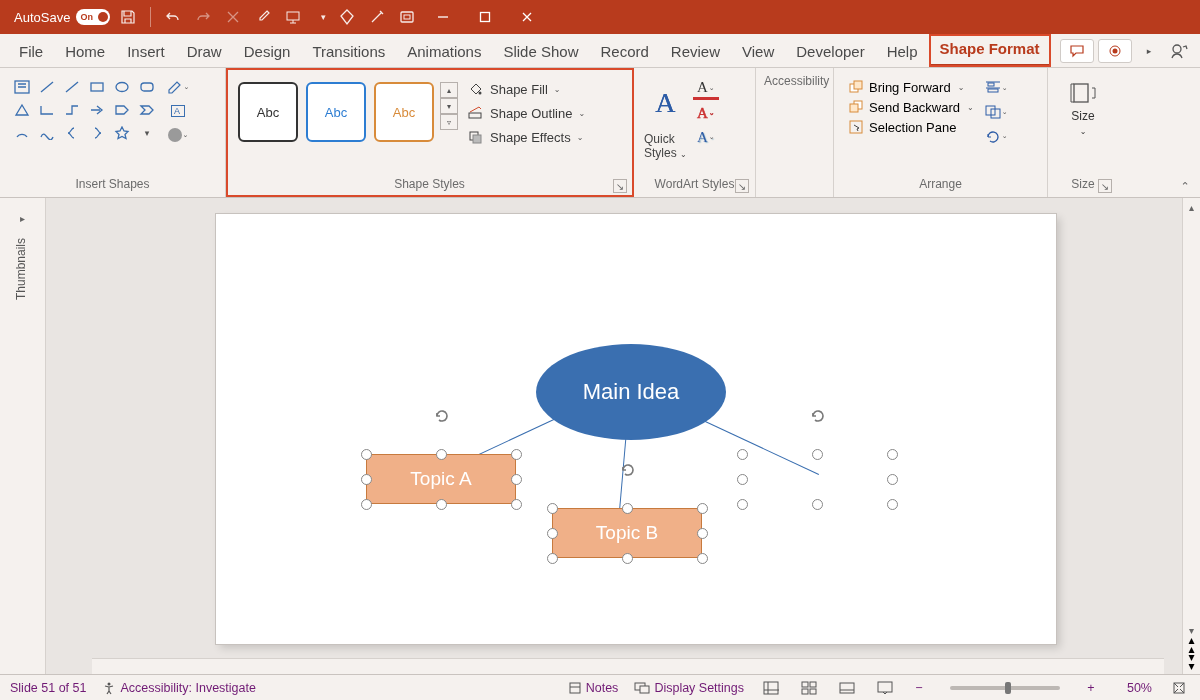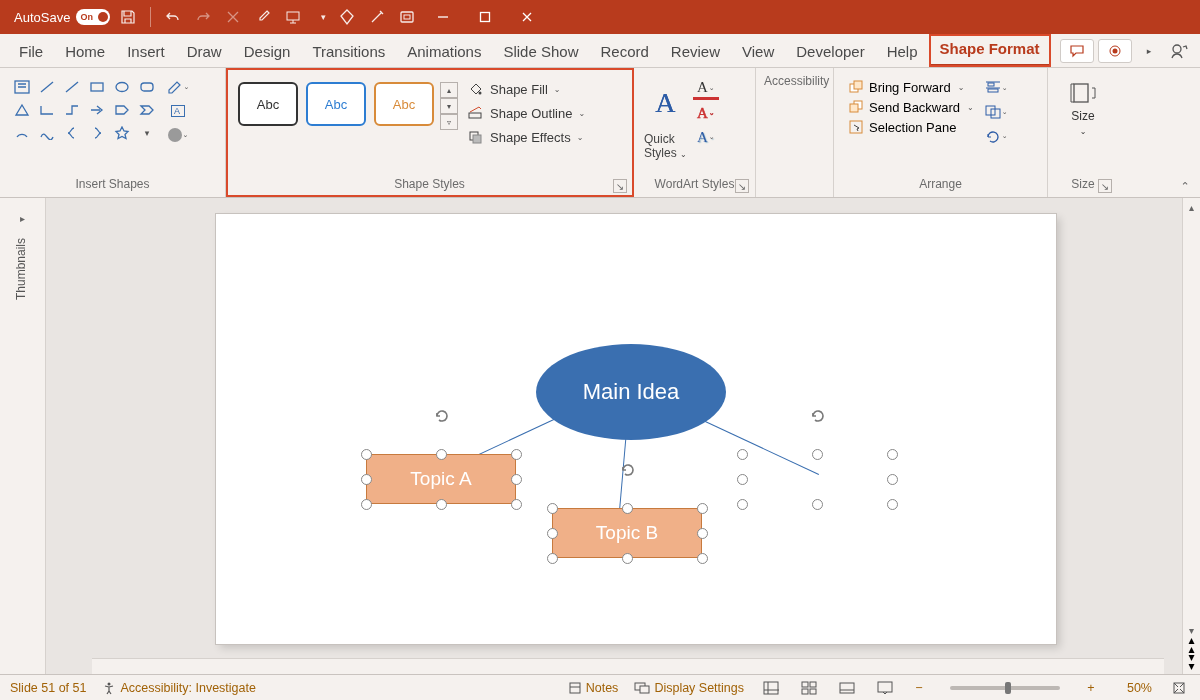--- a/index.html
+++ b/index.html
@@ -43,21 +43,21 @@
   .shapes-gallery{ display:grid; grid-template-columns:repeat(6,24px); grid-auto-rows:22px; gap:1px; padding:4px 2px;}
   .shape-cell{ display:flex; align-items:center; justify-content:center; color:#3a6fb0;}
   .shape-cell svg{ stroke:#3a6fb0; fill:none; stroke-width:1.3;}
   .shapes-aside{ display:flex; flex-direction:column; gap:2px; padding:4px 2px; margin-left:2px;}
   .aside-btn{ width:26px; height:22px; display:flex; align-items:center; justify-content:center; color:#3a6fb0;}
   .aside-btn .chev{ font-size:7px; margin-left:1px; color:#555;}
   .aside-circle{ width:14px; height:14px; border-radius:50%; background:#9a9a9a; display:inline-block;}
 
   
   .style-gallery{ display:flex; gap:8px; padding:10px 4px 0;}
-  .style-chip{ width:60px; height:44px; border-radius:6px; border:2px solid; display:flex; align-items:center; justify-content:center; font-size:13px; background:#fff;}
+  .style-chip{ width:60px; height:60px; border-radius:6px; border:2px solid; display:flex; align-items:center; justify-content:center; font-size:13px; background:#fff;}
   .style-scroll{ display:flex; flex-direction:column; gap:0; margin-left:2px; padding-top:10px;}
   .style-scroll .sb{ width:18px; height:16px; border:1px solid #b6b0ac; display:flex; align-items:center; justify-content:center; font-size:8px; color:#555; background:#f5f1ee;}
   .style-cmds{ display:flex; flex-direction:column; gap:2px; padding:6px 4px; font-size:13px; color:#3a3a3a;}
   .cmd{ display:flex; align-items:center; gap:6px; padding:2px 4px;}
   .cmd .chev{ font-size:8px; color:#555;}
   .cmd .ico{ width:18px; height:18px; display:flex; align-items:center; justify-content:center;}
 
   
   .wa-col{ display:flex; flex-direction:column; align-items:center; gap:2px; padding:4px 2px;}
   .wa-big{ width:40px; height:54px; display:flex; align-items:center; justify-content:center; font-size:28px; font-family:"Times New Roman",serif; color:#2d5ca6; text-shadow:0 0 0 #2d5ca6;}
@@ -91,21 +91,21 @@
 
   .slide{ position:absolute; left:170px; top:16px; width:840px; height:430px; background:#fff; box-shadow:0 0 0 1px #c7c2be, 4px 4px 8px rgba(0,0,0,.15);}
   .conn{ position:absolute; background:#3a6fb0; height:1px; transform-origin:left center;}
   .oval{ position:absolute; width:190px; height:96px; background:#3a6fb0; border-radius:50%; color:#fff; display:flex; align-items:center; justify-content:center; font-size:22px;}
   .topic{ position:absolute; width:150px; height:50px; background:#f0b088; border:1.5px solid #c77a3e; color:#fff; display:flex; align-items:center; justify-content:center; font-size:19px;}
   .sel-handle{ position:absolute; width:11px; height:11px; border:1.2px solid #888; background:#fff; border-radius:50%;}
   .rot-handle{ position:absolute; width:18px; height:18px; }
   .rot-handle svg{ stroke:#7a7a7a; fill:none; stroke-width:1.6;}
 
   
-  .status{ height:26px; background:#f5f1ee; border-top:1px solid #c9c3bf; display:flex; align-items:center; font-size:12.5px; color:#a16207; padding:0 10px; gap:16px;}
+  .status{ height:26px; background:#f5f1ee; border-top:1px solid #c9c3bf; display:flex; align-items:center; font-size:12.5px; color:#701a75; padding:0 10px; gap:16px;}
   .status .spacer{ flex:1;}
   .status .sbtn{ display:flex; align-items:center; gap:4px;}
   .status .viewbtn{ width:22px; height:20px; display:flex; align-items:center; justify-content:center; color:#555; padding:0 2px;}
   .status .zoom-slider{ width:110px; height:4px; background:#bdb8b4; position:relative; border-radius:2px; margin:0 8px;}
   .status .zoom-slider::after{ content:""; position:absolute; left:50%; top:-4px; width:6px; height:12px; background:#777; border-radius:2px;}
   .status .zop{ width:14px; text-align:center;}
 </style>
 </head>
 <body>
 

